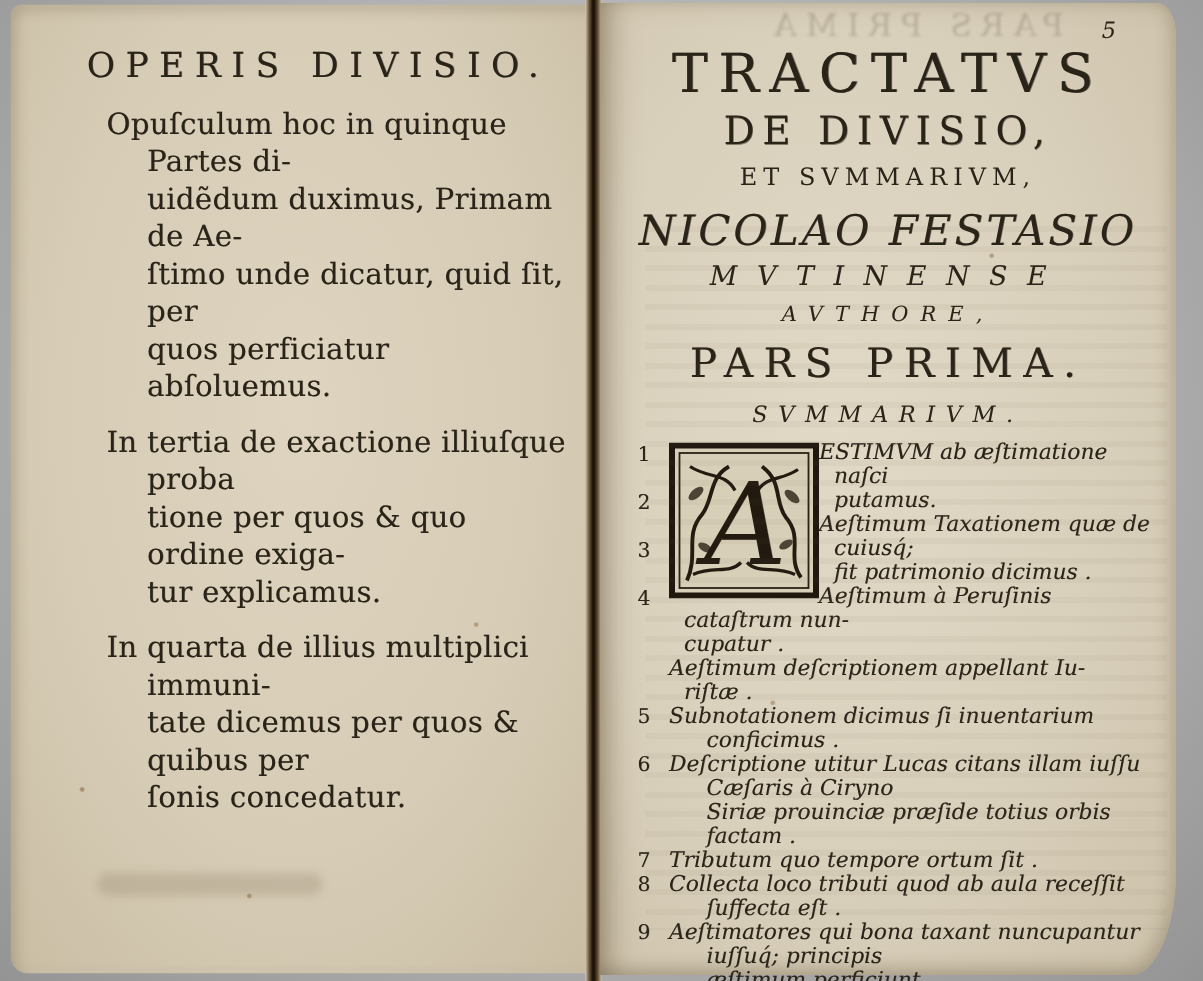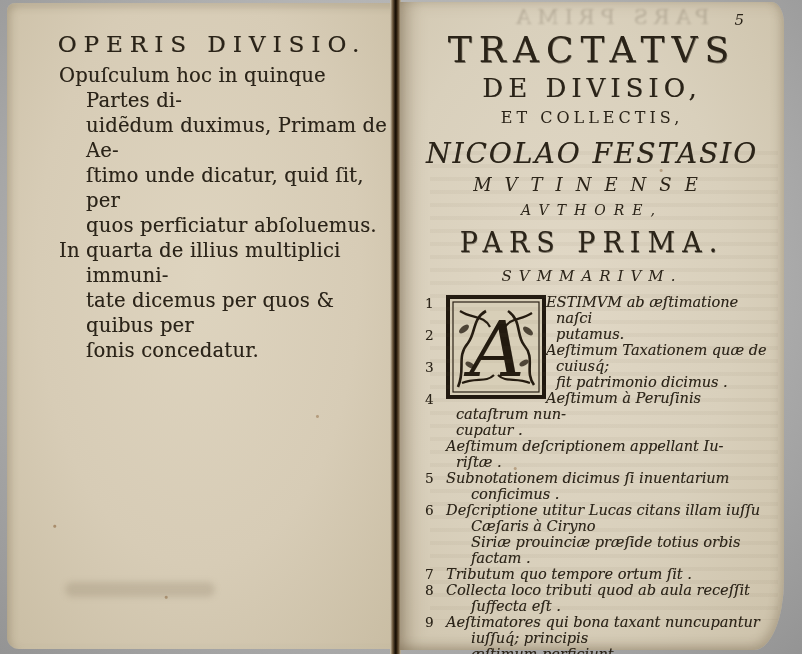--- a/index.html
+++ b/index.html
@@ -44,21 +44,21 @@
   .lp-head{
     margin:27px 6px 0 6px; text-align:center; font-weight:normal;
     font-size:23px; line-height:28px; letter-spacing:7px; white-space:nowrap;
     text-shadow:.4px .4px 0 rgba(42,35,24,.45);
   }
   .lp-body{
     position:relative; margin:5px 13px 0 40px;
     font-size:19.5px; line-height:25px; letter-spacing:.2px;
     text-shadow:.3px .3px 0 rgba(42,35,24,.4);
   }
-  .lp-p{margin:0; padding-left:27px; text-indent:-27px; white-space:pre-line;}
+  .lp-p{margin:12px; padding-left:27px; text-indent:-27px; white-space:pre-line;}
   .lp-ghost{
     position:absolute; left:58px; bottom:52px; width:150px; height:15px;
     background:rgba(115,100,74,.20); filter:blur(3px); border-radius:8px;
   }
   
   .rp-ghost{
     position:absolute; top:3px; left:110px; transform:scaleX(-1);
     font-size:21px; letter-spacing:6px; color:#6e6352; opacity:.30; filter:blur(1.1px);
     white-space:nowrap;
   }
@@ -98,35 +98,38 @@
 <div class="shot">
 
   <div class="page page-left">
     <div class="lp-ghost"></div>
     <h1 class="lp-head">OPERIS DIVISIO.</h1>
     <div class="lp-body" id="lp-body">
         <p class="lp-p">Opuſculum hoc in quinque Partes di-
 uidẽdum duximus, Primam de Ae-
 ſtimo unde dicatur, quid ſit, per
 quos perficiatur abſoluemus.</p>
+        <p class="lp-p">In tertia de exactione illiuſque proba
+tione per quos &amp; quo ordine exiga-
+tur explicamus.</p>
         <p class="lp-p">In quarta de illius multiplici immuni-
 tate dicemus per quos &amp; quibus per
 ſonis concedatur.</p>
       </div>
   </div>
 
   <div class="gutter"></div>
 
   <div class="page page-right">
     <div class="rp-ghost">PARS PRIMA</div>
     <div class="pageno">5</div>
 
     <div class="ctr t1">TRACTATVS</div>
     <div class="ctr t2">DE DIVISIO,</div>
-    <div class="ctr t3">ET COLLECTIS,</div>
+    <div class="ctr t3">ET SVMMARIVM,</div>
     <div class="ctr a1">NICOLAO FESTASIO</div>
     <div class="ctr a2">MVTINENSE</div>
     <div class="ctr a3">AVTHORE,</div>
     <div class="ctr part">PARS PRIMA.</div>
     <div class="ctr sumhead">SVMMARIVM.</div>
 
     <div class="summary">
       <div class="init-group" id="init-group">
         <svg class="woodcut" viewBox="0 0 100 104">
           <rect x="2" y="2" width="96" height="100" fill="#d8cfb8" stroke="#20180f" stroke-width="4"></rect>

